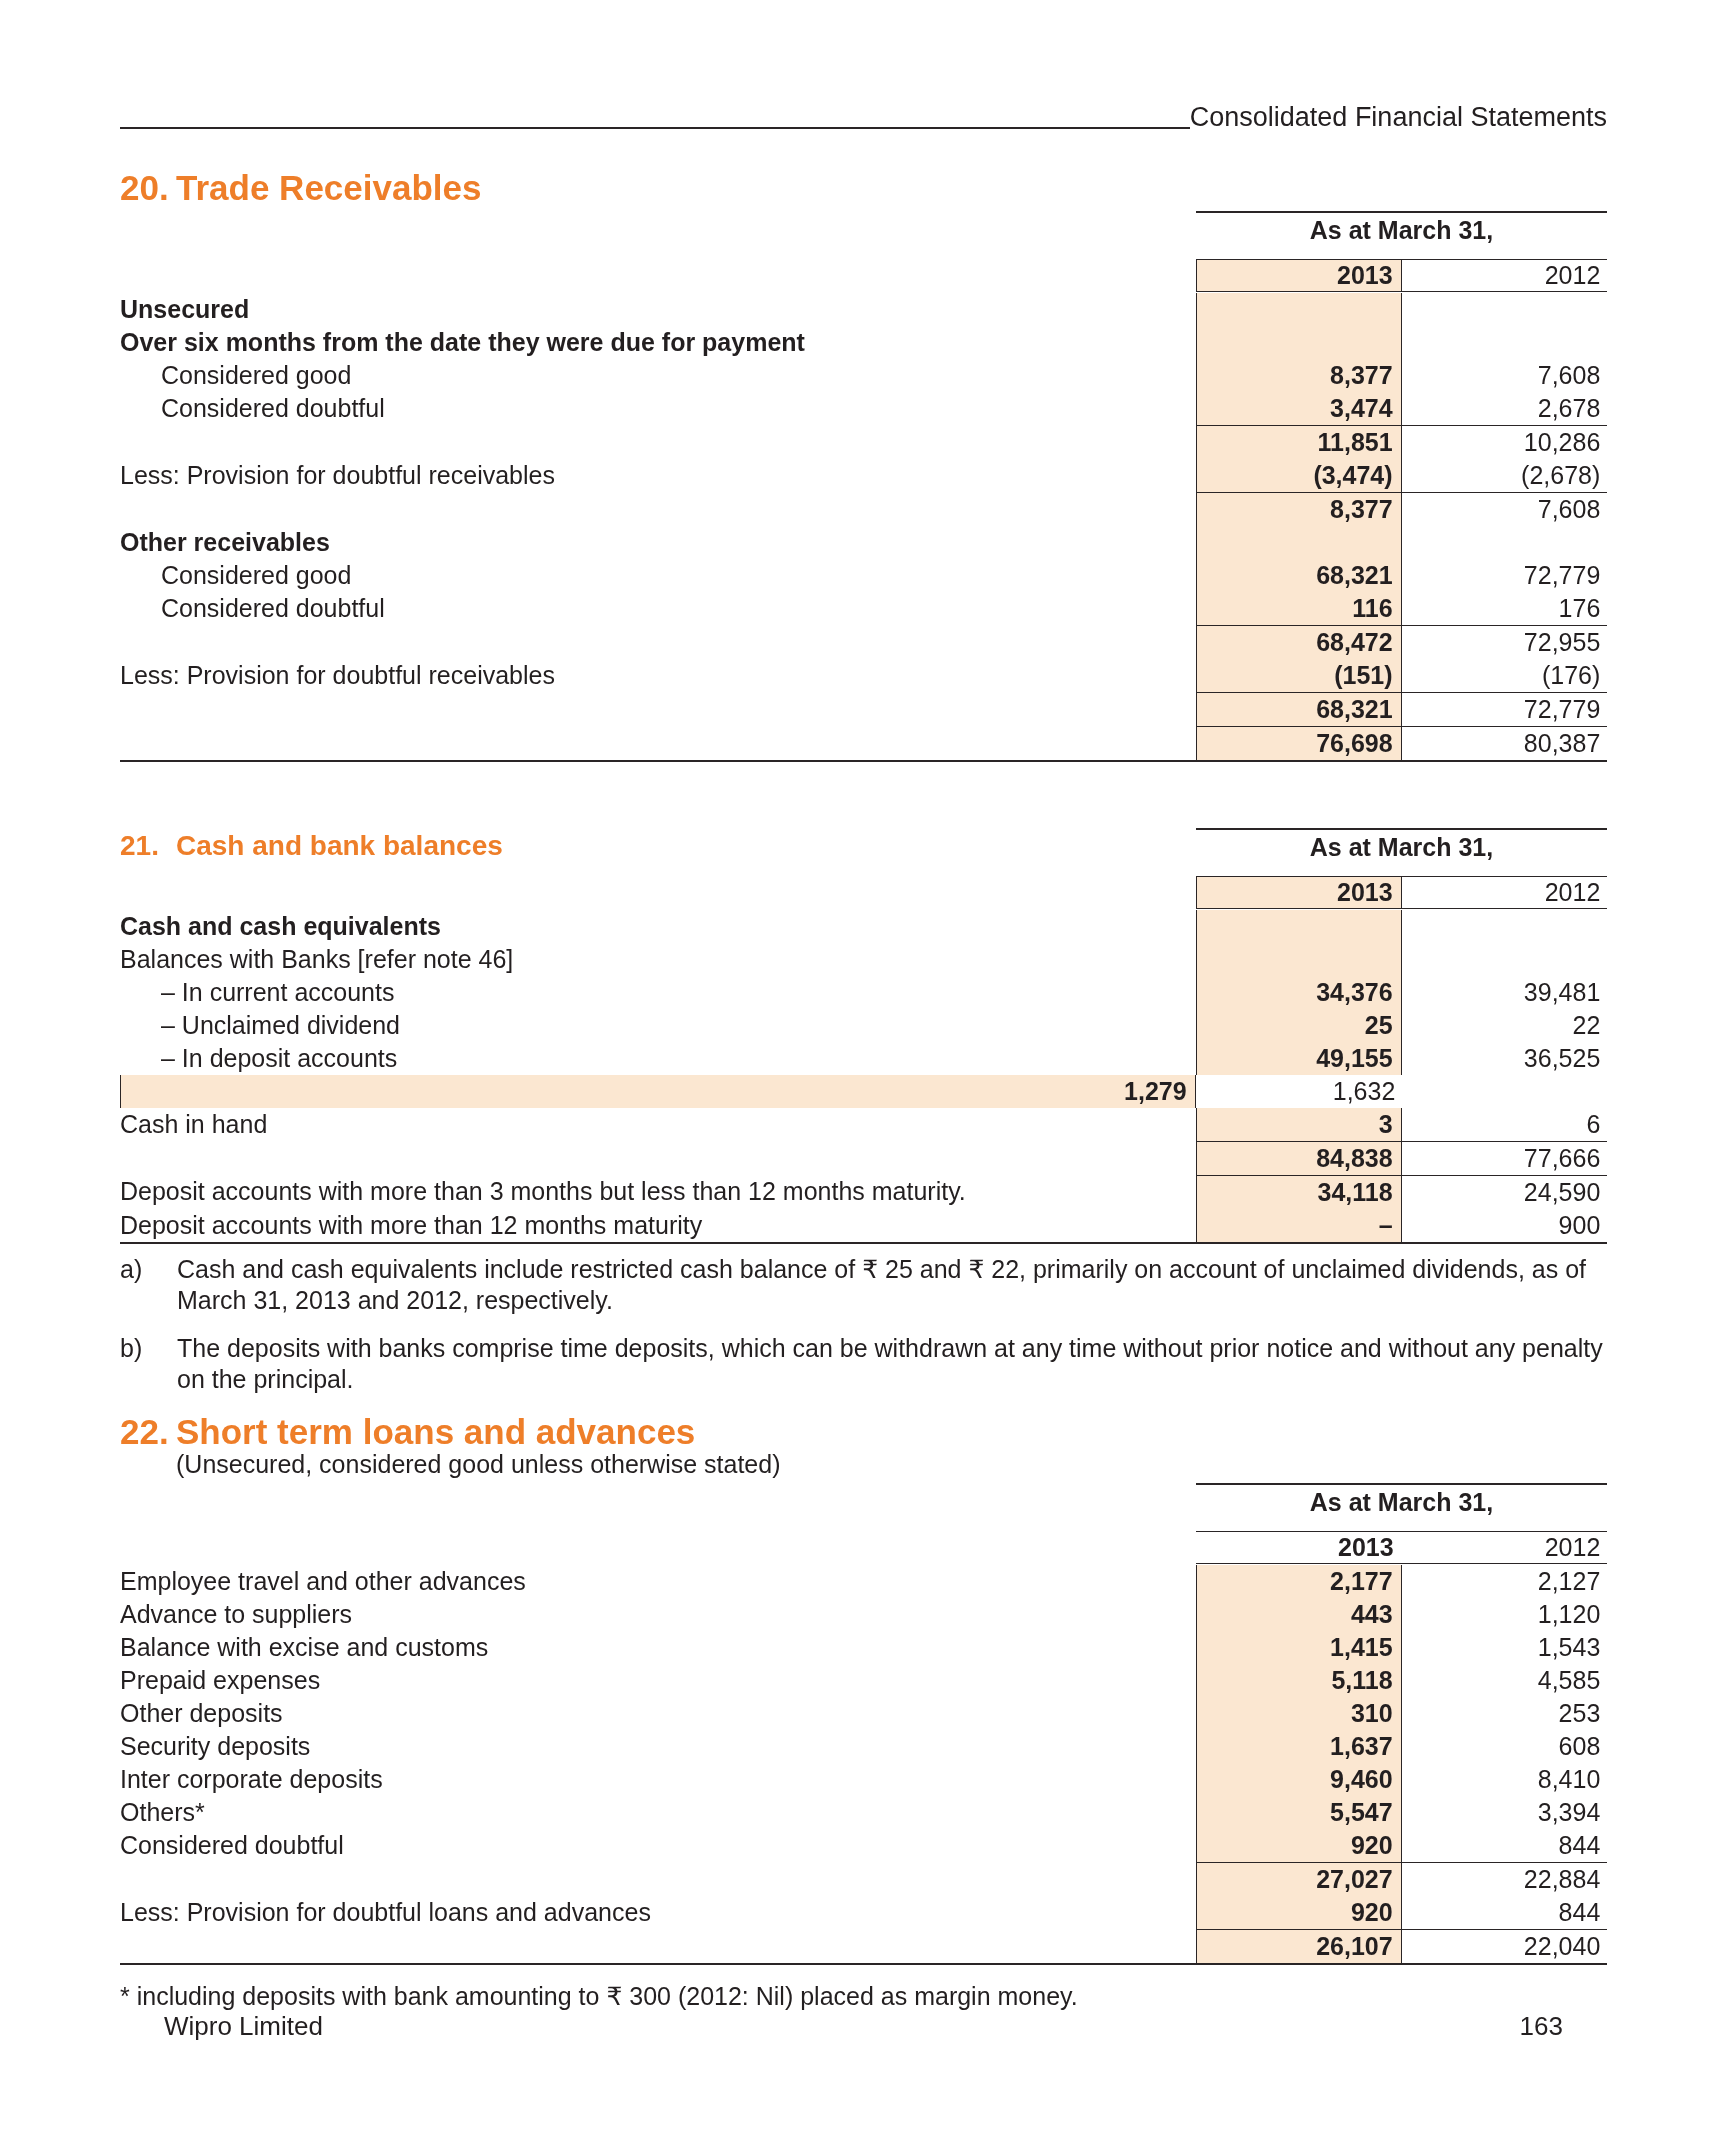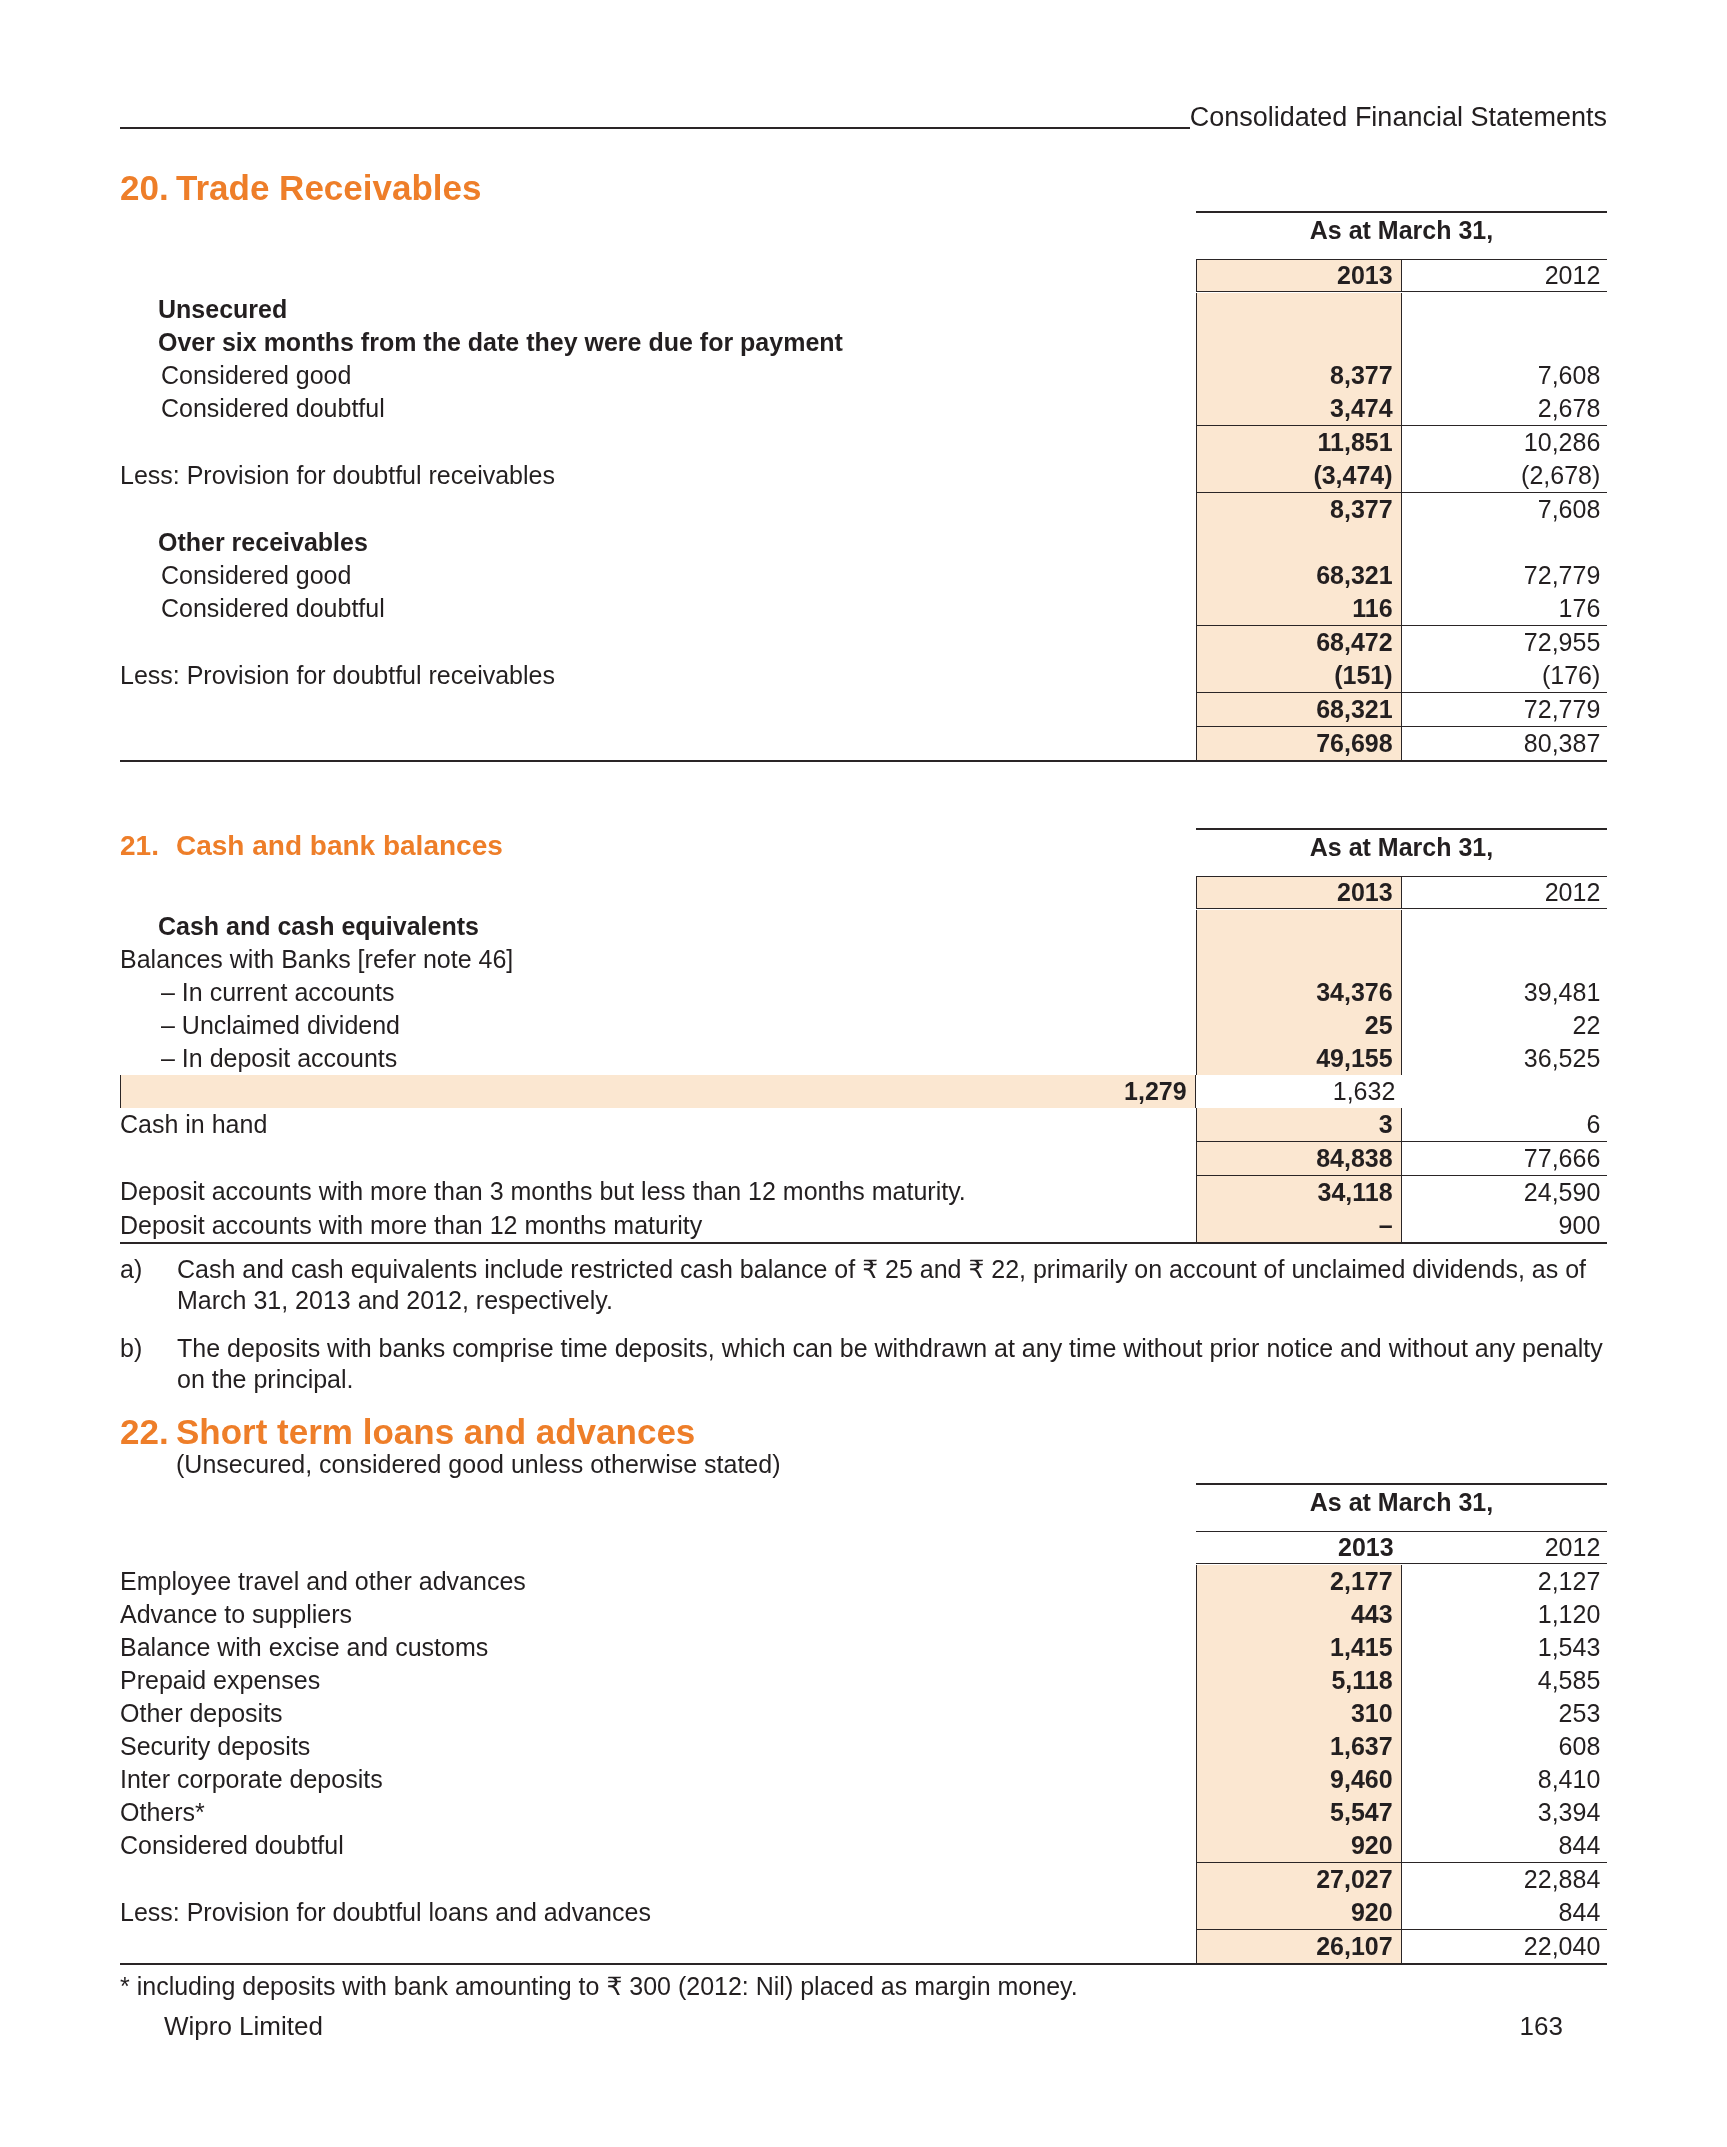--- a/index.html
+++ b/index.html
@@ -28,21 +28,21 @@
   
   .section-heading{margin-top:37px;font-size:35px;line-height:33px;font-weight:bold;color:var(--orange);}
   .section-heading .num{display:inline-block;width:56px;}
   .subtitle{padding-left:56px;line-height:33px;}
 
   
   .fintable{display:grid;grid-template-columns:1fr 206px 205px;border-bottom:2.5px solid var(--rule);}
   .cell{min-height:33px;line-height:33px;}
   .lab{grid-column:1;}
   .lab.ind{padding-left:41px;}
-  .lab.b{font-weight:bold;margin-left:38px;}
+  .lab.b{font-weight:bold;}
   .asat{grid-column:2 / span 2;border-top:2.5px solid var(--rule);border-bottom:1.7px solid var(--rule);
         text-align:center;font-weight:bold;height:49px;line-height:34px;box-sizing:border-box;}
   .h13{background:var(--peach);border-left:1.7px solid var(--rule);border-right:1.7px solid var(--rule);
        border-bottom:1.7px solid var(--rule);font-weight:bold;text-align:right;padding-right:8.4px;
        height:32px;line-height:31px;box-sizing:border-box;}
   .h13.plain{background:transparent;border-left:none;border-right:none;}
   .h12{border-bottom:1.7px solid var(--rule);text-align:right;padding-right:6.7px;height:32px;line-height:31px;box-sizing:border-box;}
   .v13{background:var(--peach);border-left:1.7px solid var(--rule);border-right:1.7px solid var(--rule);
        text-align:right;padding-right:8.4px;font-weight:bold;box-sizing:border-box;}
   .v12{text-align:right;padding-right:6.7px;box-sizing:border-box;}
@@ -55,21 +55,21 @@
   .t21{margin-top:66px;}
   .t22{margin-top:1.7px;}
 
   
   .notes{margin-top:10px;}
   .note{position:relative;padding-left:57px;line-height:31px;}
   .note + .note{margin-top:17.7px;}
   .note .marker{position:absolute;left:0;top:0;}
   .sec22-heading{margin-top:20px;}
 
-  .footnote{margin-top:6px;line-height:31px;}
+  .footnote{margin-top:16px;line-height:31px;}
 
   .footer{position:absolute;left:164px;right:164px;top:2011px;display:flex;justify-content:space-between;font-size:26px;}
 </style>
 </head>
 <body>
 
 <div class="page">
 
   <div class="topbar">
     <div class="topbar-rule"></div>

